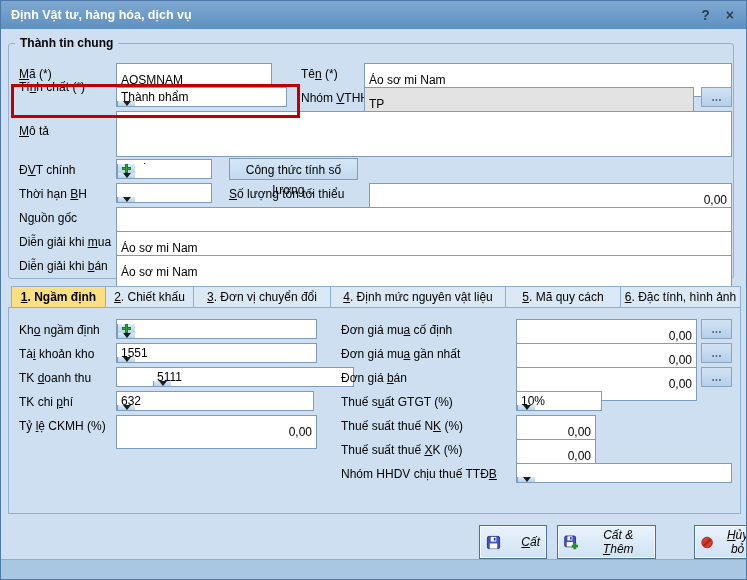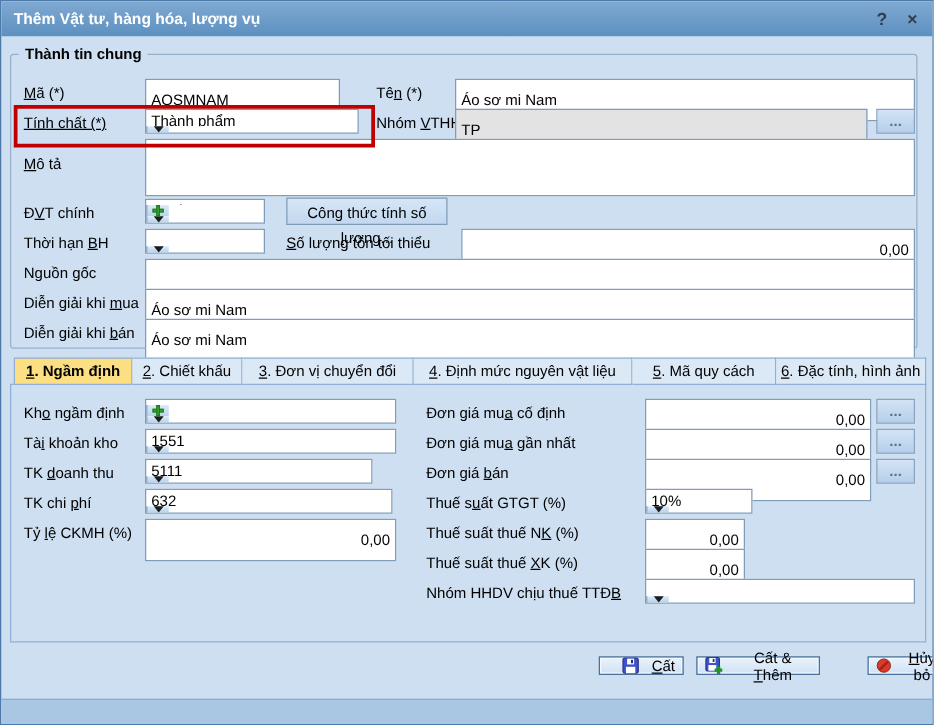--- a/index.html
+++ b/index.html
@@ -28,49 +28,49 @@
     border:1px solid #8aa4c0;color:#5d7288;font-size:12px;font-weight:bold;text-align:center;line-height:14px;cursor:default;}
   .flatbtn{position:absolute;box-sizing:border-box;background:linear-gradient(#d6e6f7,#c2d8ef);border:1px solid #7f9db9;
     font-size:12px;text-align:center;line-height:20px;cursor:default;}
   .redbox{position:absolute;border:3px solid #c00000;pointer-events:none;z-index:3;}
   .tabs{position:absolute;left:10px;top:285px;height:22px;display:flex;z-index:2;}
   .tab{box-sizing:border-box;border:1px solid #8fb0d4;border-left:none;background:#dbe9f7;display:flex;align-items:center;
     justify-content:center;font-size:12px;cursor:default;}
   .tab.first{border-left:1px solid #8fb0d4;}
   .tab.active{background:#fcdf82;font-weight:bold;}
   .panel{position:absolute;left:7px;top:306px;width:733px;height:207px;border:1px solid #8fb0d4;box-sizing:border-box;}
-  .fbtn{position:absolute;height:15px;box-sizing:border-box;background:linear-gradient(#eaf3fc,#cfe2f5);
-    border:1px solid #49719c;display:flex;align-items:center;justify-content:flex-end;gap:9px;font-size:12px;cursor:default;
-    box-shadow:inset 0 0 0 1px #f4f9fe;}
+  .fbtn{position:absolute;height:34px;box-sizing:border-box;background:linear-gradient(#eaf3fc,#cfe2f5);
+    border:1px solid #49719c;display:flex;align-items:center;justify-content:space-between;gap:9px;font-size:12px;cursor:default;
+    box-shadow:inset 0 0 0 1px #f4f9fe;font-style:italic;}
   .statusstrip{position:absolute;left:0;right:0;top:558px;height:22px;background:#a9c6e3;border-top:1px solid #87aed3;}
   u{text-decoration:underline;}
 </style>
 </head>
 <body>
 
 <div class="win">
 
   <div class="titlebar">
-    <span>Thêm Vật tư, hàng hóa, lượng vụ</span>
+    <span>Định Vật tư, hàng hóa, dịch vụ</span>
     <span class="title-icons">
       <span class="tbtn">?</span>
       <span class="tbtn">×</span>
     </span>
   </div>
 
   <div class="groupbox"></div>
   <div class="grouplabel">Thành tin chung</div>
 
   <div class="lbl" style="left:18px;top:63px;"><u>M</u>ã (*)</div>
   <input class="txt" style="left: 115px; top: 62px; width: 156px;" value="AOSMNAM">
   <div class="lbl" style="left:300px;top:63px;text-align:right;">Tê<u>n</u> (*)</div>
   <input class="txt" style="left: 363px; top: 62px; width: 368px;" value="Áo sơ mi Nam">
 
   <div class="redbox" style="left:10px;top:83px;width:283px;height:28px;"></div>
-  <div class="lbl" style="left:18px;top:87px;text-decoration:underline;">Tí<u>n</u>h chất (*)</div>
+  <div class="lbl" style="left:18px;top:76px;">Tí<u>n</u>h chất (*)</div>
   <div class="combo" style="left:115px;top:86px;width:171px;">
     <span class="val">Thành phẩm</span>
     <span class="cbtn">
         <span class="arr"></span>
       </span>
   </div>
   <div class="lbl" style="left:300px;top:87px;">Nhóm <u>V</u>THH</div>
   <input class="txt ro" style="left: 363px; top: 86px; width: 330px;" readonly="" value="TP">
   <button class="dots" style="left:700px;top:86px;width:31px;">...</button>
 
@@ -130,21 +130,21 @@
 
   <div class="lbl" style="left:18px;top:343px;">Tà<u>i</u> khoản kho</div>
   <div class="combo" style="left:115px;top:342px;width:201px;">
     <span class="val">1551</span>
     <span class="cbtn">
         <span class="arr"></span>
       </span>
   </div>
 
   <div class="lbl" style="left:18px;top:367px;">TK <u>d</u>oanh thu</div>
-  <div class="combo" style="left:115px;top:366px;width:182px;">
+  <div class="combo" style="left:115px;top:366px;width:238px;padding-left:36px;">
     <span class="val">5111</span>
     <span class="cbtn">
         <span class="arr"></span>
       </span>
   </div>
 
   <div class="lbl" style="left:18px;top:391px;">TK chi <u>p</u>hí</div>
   <div class="combo" style="left:115px;top:390px;width:198px;">
     <span class="val">632</span>
     <span class="cbtn">

